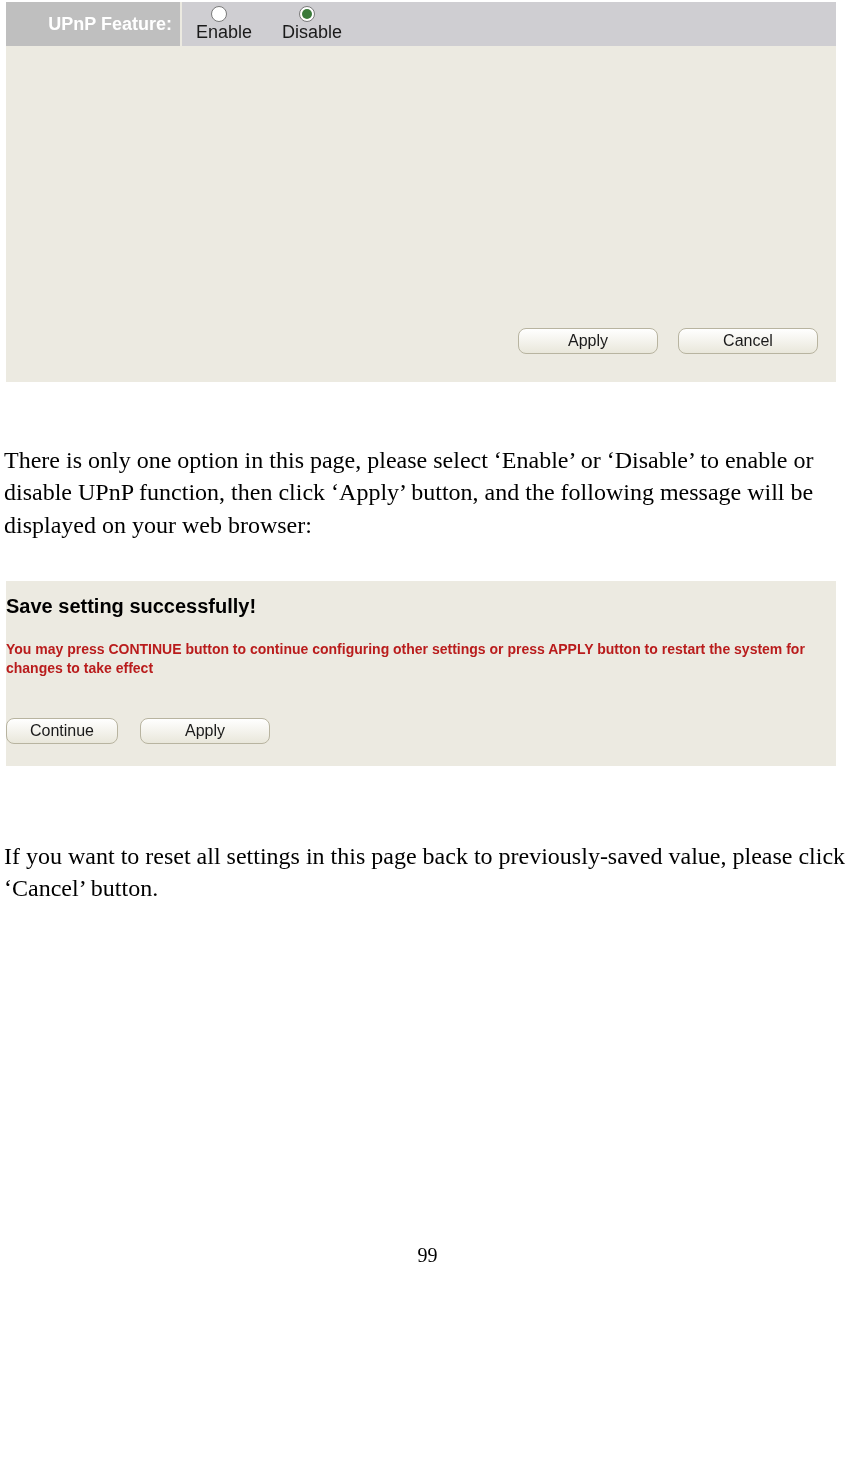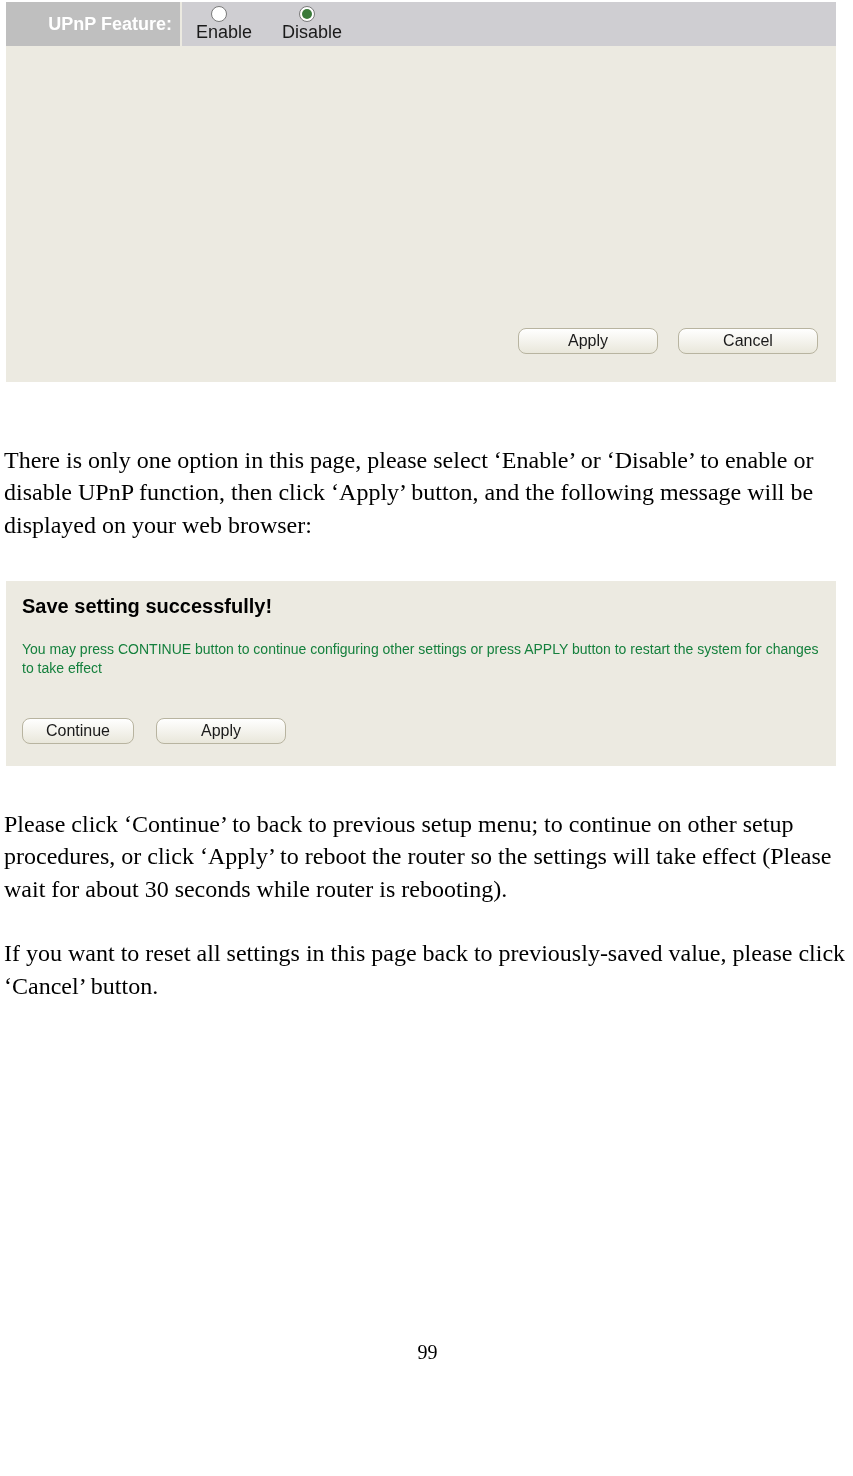--- a/index.html
+++ b/index.html
@@ -117,34 +117,35 @@
   .gap-before-panel2 { height: 40px; }
   .gap-before-para2 { height: 42px; }
   .gap-before-para3 { height: 32px; }
 
   
   .panel2 {
     width: 830px;
     margin: 0 2px 0 6px;
     background: #eceae1;
     box-sizing: border-box;
-    padding: 14px 16px 22px 16px;
+    padding: 14px 16px 22px 0;
     font-family: Arial, Helvetica, sans-serif;
   }
   .panel2-title {
     font-size: 20px;
     font-weight: bold;
     color: #000;
     margin-bottom: 22px;
   }
   .panel2-body {
     font-size: 14px;
-    color: #15803d;
+    color: #b91c1c;
     line-height: 1.35;
     margin-bottom: 40px;
+    font-weight: bold;
   }
   .panel2-buttons {
     display: flex;
     gap: 22px;
     align-items: flex-end;
   }
 
   
   .pagenum-wrap {
     height: 380px;
@@ -194,21 +195,20 @@
   <div class="panel2">
     <div class="panel2-title">Save setting successfully!</div>
     <div class="panel2-body">You may press CONTINUE button to continue configuring other settings or press APPLY button to restart the system for changes to take effect</div>
     <div class="panel2-buttons">
       <div class="btn btn-continue2">Continue</div>
       <div class="btn btn-apply2">Apply</div>
     </div>
   </div>
 
   <div class="gap-before-para2"></div>
-  <p class="para">Please click ‘Continue’ to back to previous setup menu; to continue on other setup procedures, or click ‘Apply’ to reboot the router so the settings will take effect (Please wait for about 30 seconds while router is rebooting).</p>
 
   <div class="gap-before-para3"></div>
   <p class="para">If you want to reset all settings in this page back to previously-saved value, please click ‘Cancel’ button.</p>
 
   <div class="pagenum-wrap">
     <div class="pagenum">99</div>
   </div>
 
 </div>
 

